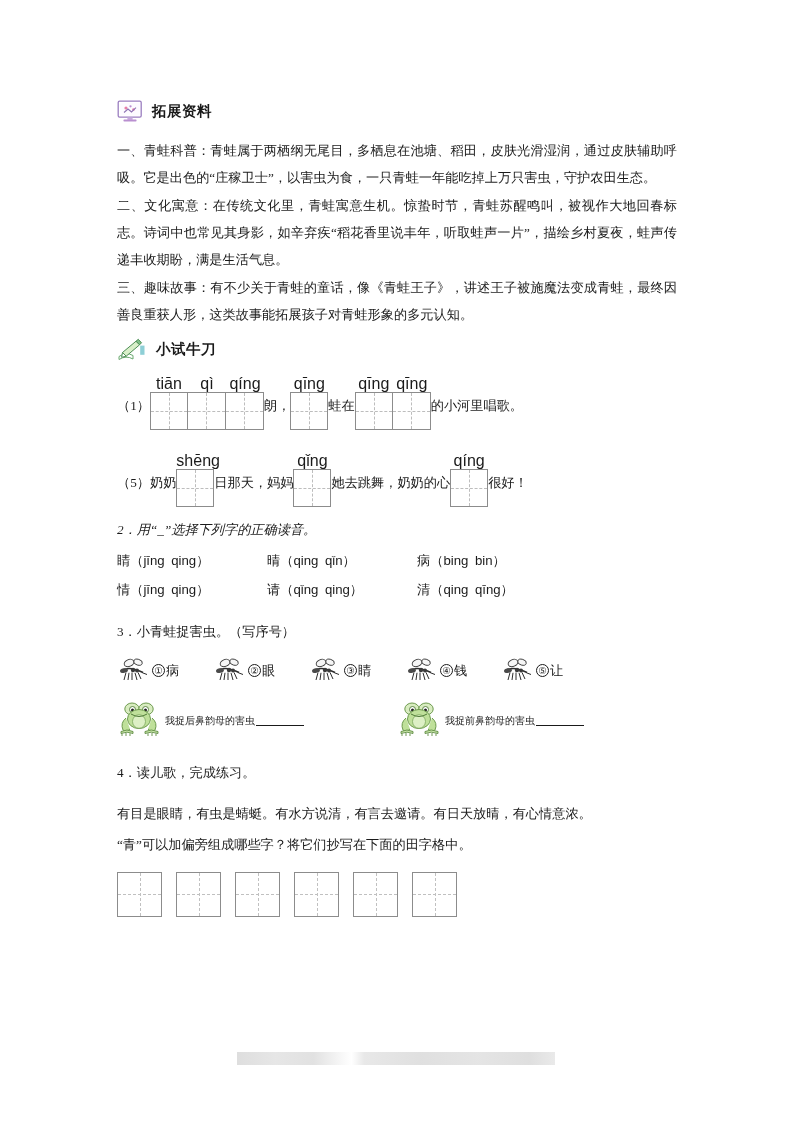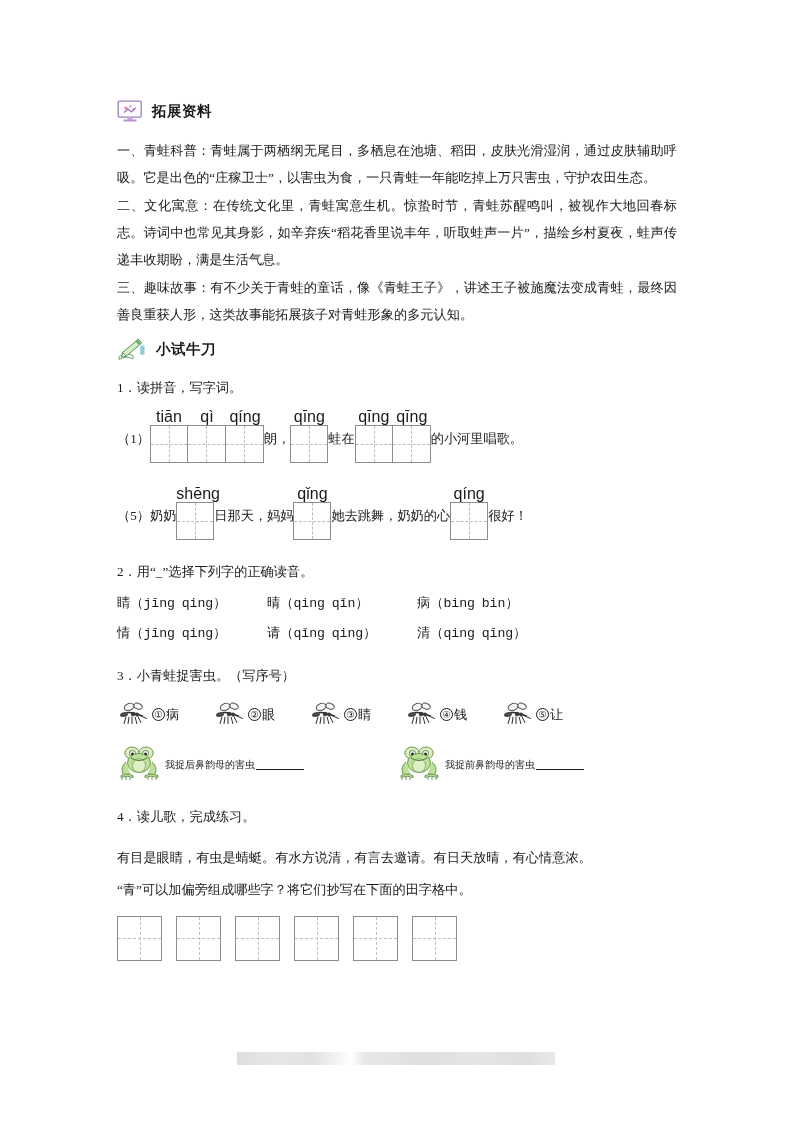--- a/index.html
+++ b/index.html
@@ -124,21 +124,21 @@
   .choice-row {
     display: flex;
     font-size: 13.2px;
     line-height: 2.0;
     margin-top: 2px;
   }
   .choice-cell { white-space: nowrap; }
   .choice-cell.c1 { width: 150px; }
   .choice-cell.c2 { width: 150px; }
   .choice-cell.c3 { width: 150px; }
-  .py { font-family: Liberation Mono, monospace; }
+  .py { font-family: Liberation Sans, sans-serif; }
 
   
   .bug-row {
     display: flex;
     align-items: center;
     margin-top: 12px;
   }
   .bug-item {
     display: flex;
     align-items: center;
@@ -258,23 +258,20 @@
           <path d="M2 18.5 Q9 13.5 16 17.5 L16 21 Q9 17 2 21.5 Z" fill="#ffffff" stroke="#6aa96f" stroke-width="1"></path>
           <path d="M5.5 14.5 L19 3.2 L22.6 6.8 L9.2 18.2 Z" fill="#d9efc9" stroke="#4f8f57" stroke-width="1"></path>
           <path d="M19 3.2 L21.3 1.3 L24.5 4.8 L22.6 6.8 Z" fill="#7fbf88" stroke="#4f8f57" stroke-width="1"></path>
           <path d="M5.5 14.5 L9.2 18.2 L4.6 19.3 Z" fill="#ffffff" stroke="#4f8f57" stroke-width="1"></path>
           <rect x="23.2" y="7.6" width="4.3" height="9.2" fill="#8ecfd6"></rect>
         </svg>
       </span>
       <span class="sec-head-title">小试牛刀</span>
     </div>
 
-    <div class="q">
-      <span class="q-num">1．</span><span>读拼音，写字词。</span>
-    </div>
 
     <div class="pin-row" style="margin-top:8px;">
       <span class="pin-lead">（1）</span>
 
       <div class="pin-group">
         <div class="pin-labels">
           <span class="pin-label" style="width:38px">tiān</span>
           <span class="pin-label" style="width:38px">qì</span>
           <span class="pin-label" style="width:38px">qíng</span>
         </div>
@@ -342,21 +339,21 @@
           <span class="pin-label" style="width:38px">qíng</span>
         </div>
         <div class="boxes">
           <div class="tzg"></div>
         </div>
       </div>
 
       <span class="inline-txt">很好！</span>
     </div>
 
-    <div class="q" style="margin-top:19px;">
+    <div class="q" style="margin-top:10px;font-style:italic;">
       <span class="q-num">2．</span><span>用“_”选择下列字的正确读音。</span>
     </div>
 
     <div class="choice-row" style="margin-top:6px;">
       <span class="choice-cell c1"><span>睛</span>（<span class="py">jīng</span>&nbsp;&nbsp;<span class="py">qing</span>）</span>
       <span class="choice-cell c3"><span>晴</span>（<span class="py">qing</span>&nbsp;&nbsp;<span class="py">qǐn</span>）</span>
       <span class="choice-cell c2"><span>病</span>（<span class="py">bing</span>&nbsp;&nbsp;<span class="py">bin</span>）</span>
     </div>
 
     <div class="choice-row">

